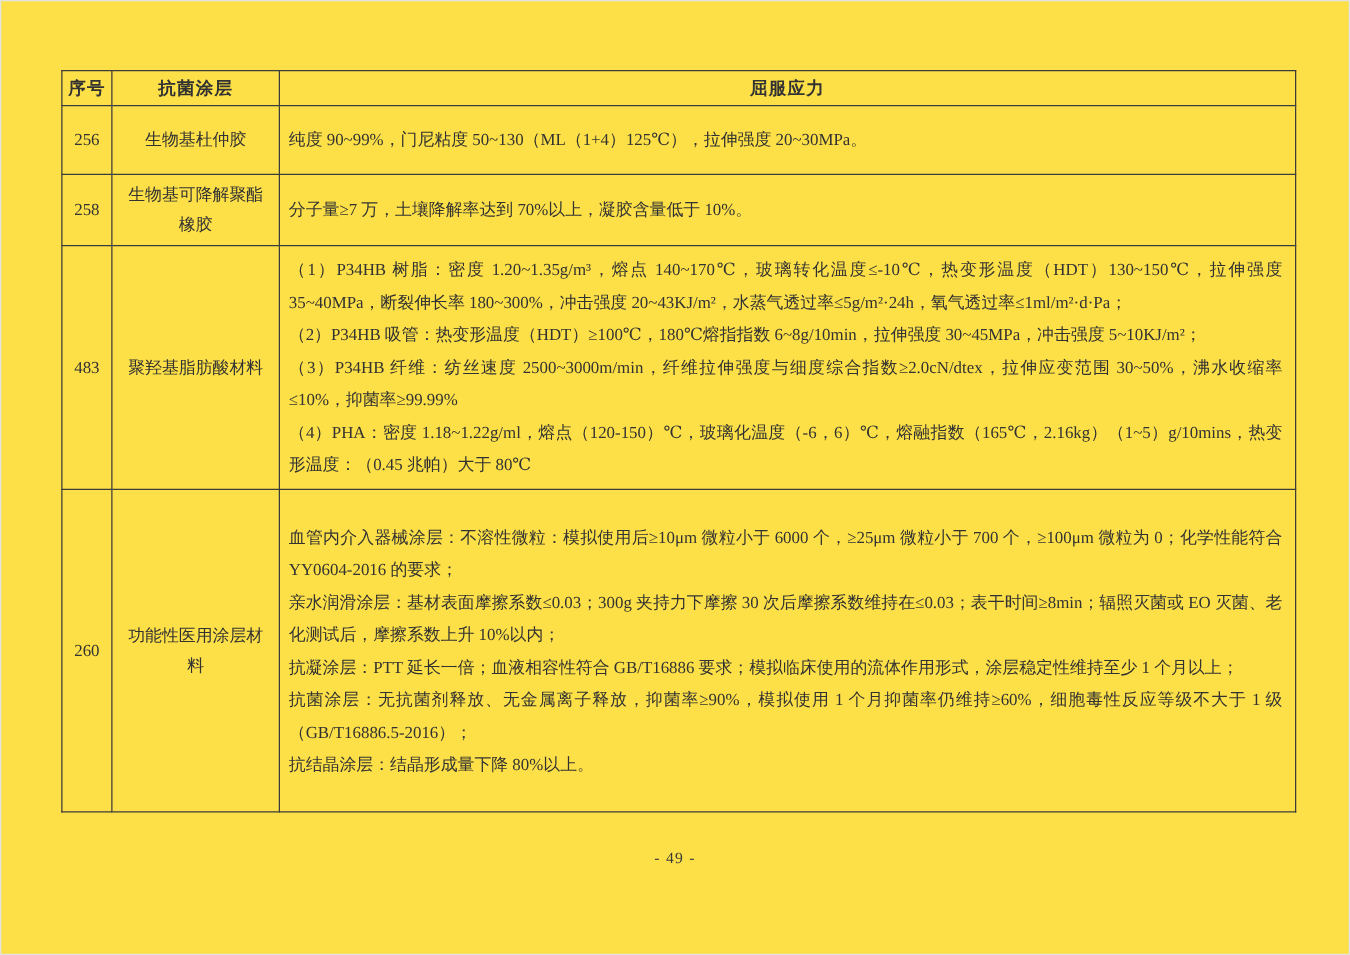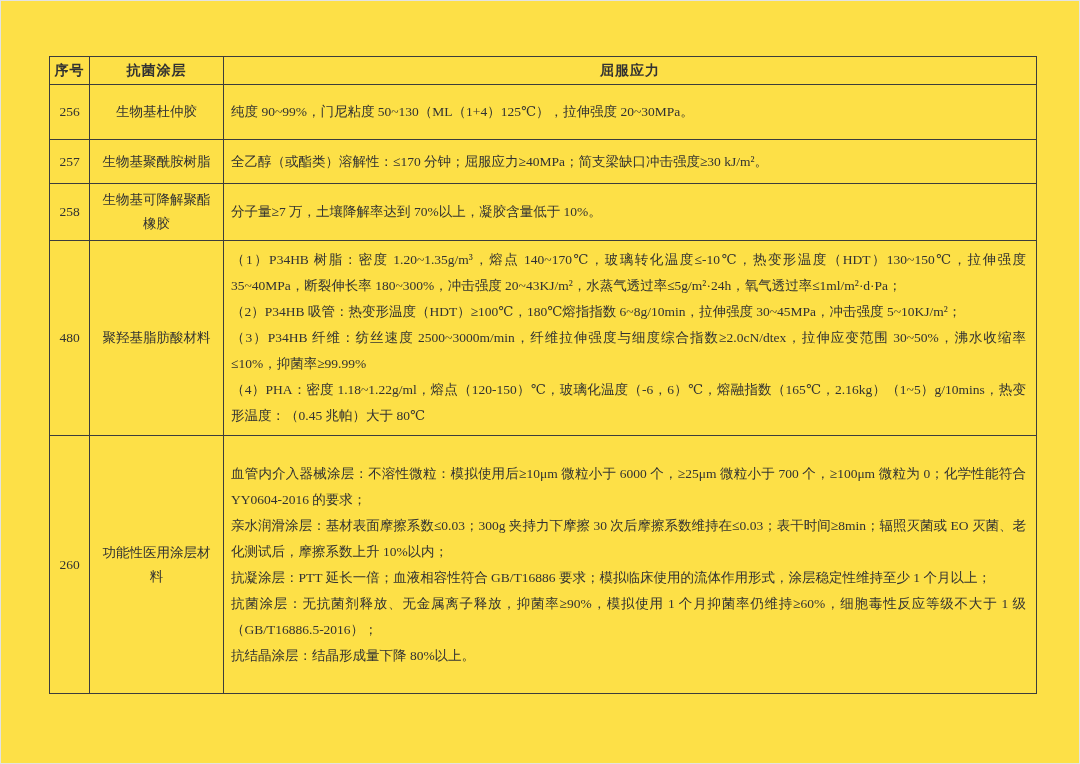--- a/index.html
+++ b/index.html
@@ -93,36 +93,29 @@
       </tr>
     </thead>
     <tbody>
       <tr class="r-256">
         <td class="no">256</td>
         <td class="name">生物基杜仲胶</td>
         <td class="req">
           <p>纯度 90~99%，门尼粘度 50~130（ML（1+4）125℃），拉伸强度 20~30MPa。</p>
         </td>
       </tr>
-      <tr class="r-257">
-        <td class="no">257</td>
-        <td class="name">生物基聚酰胺树脂</td>
-        <td class="req">
-          <p>全乙醇（或酯类）溶解性：≤170 分钟；屈服应力≥40MPa；简支梁缺口冲击强度≥30 kJ/m²。</p>
-        </td>
-      </tr>
       <tr class="r-258">
         <td class="no">258</td>
         <td class="name">生物基可降解聚酯橡胶</td>
         <td class="req">
           <p>分子量≥7 万，土壤降解率达到 70%以上，凝胶含量低于 10%。</p>
         </td>
       </tr>
       <tr class="r-259">
-        <td class="no">480</td>
+        <td class="no">483</td>
         <td class="name">聚羟基脂肪酸材料</td>
         <td class="req">
           <p>（1）P34HB 树脂：密度 1.20~1.35g/m³，熔点 140~170℃，玻璃转化温度≤-10℃，热变形温度（HDT）130~150℃，拉伸强度 35~40MPa，断裂伸长率 180~300%，冲击强度 20~43KJ/m²，水蒸气透过率≤5g/m²·24h，氧气透过率≤1ml/m²·d·Pa；</p>
           <p>（2）P34HB 吸管：热变形温度（HDT）≥100℃，180℃熔指指数 6~8g/10min，拉伸强度 30~45MPa，冲击强度 5~10KJ/m²；</p>
           <p>（3）P34HB 纤维：纺丝速度 2500~3000m/min，纤维拉伸强度与细度综合指数≥2.0cN/dtex，拉伸应变范围 30~50%，沸水收缩率≤10%，抑菌率≥99.99%</p>
           <p>（4）PHA：密度 1.18~1.22g/ml，熔点（120-150）℃，玻璃化温度（-6，6）℃，熔融指数（165℃，2.16kg）（1~5）g/10mins，热变形温度：（0.45 兆帕）大于 80℃</p>
         </td>
       </tr>
       <tr class="r-260">
         <td class="no">260</td>
@@ -131,14 +124,15 @@
           <p>血管内介入器械涂层：不溶性微粒：模拟使用后≥10μm 微粒小于 6000 个，≥25μm 微粒小于 700 个，≥100μm 微粒为 0；化学性能符合 YY0604-2016 的要求；</p>
           <p>亲水润滑涂层：基材表面摩擦系数≤0.03；300g 夹持力下摩擦 30 次后摩擦系数维持在≤0.03；表干时间≥8min；辐照灭菌或 EO 灭菌、老化测试后，摩擦系数上升 10%以内；</p>
           <p>抗凝涂层：PTT 延长一倍；血液相容性符合 GB/T16886 要求；模拟临床使用的流体作用形式，涂层稳定性维持至少 1 个月以上；</p>
           <p>抗菌涂层：无抗菌剂释放、无金属离子释放，抑菌率≥90%，模拟使用 1 个月抑菌率仍维持≥60%，细胞毒性反应等级不大于 1 级（GB/T16886.5-2016）；</p>
           <p>抗结晶涂层：结晶形成量下降 80%以上。</p>
         </td>
       </tr>
     </tbody>
   </table>
 
+  <div class="footer">- 49 -</div>
 
 </div>
 
 </body></html>

